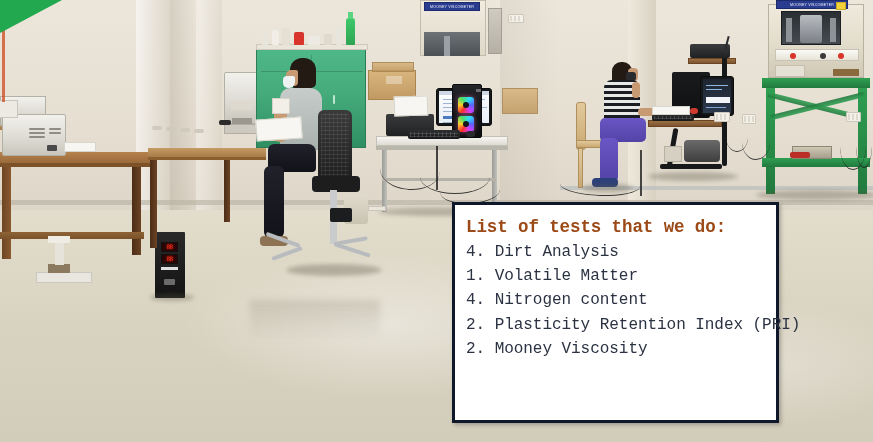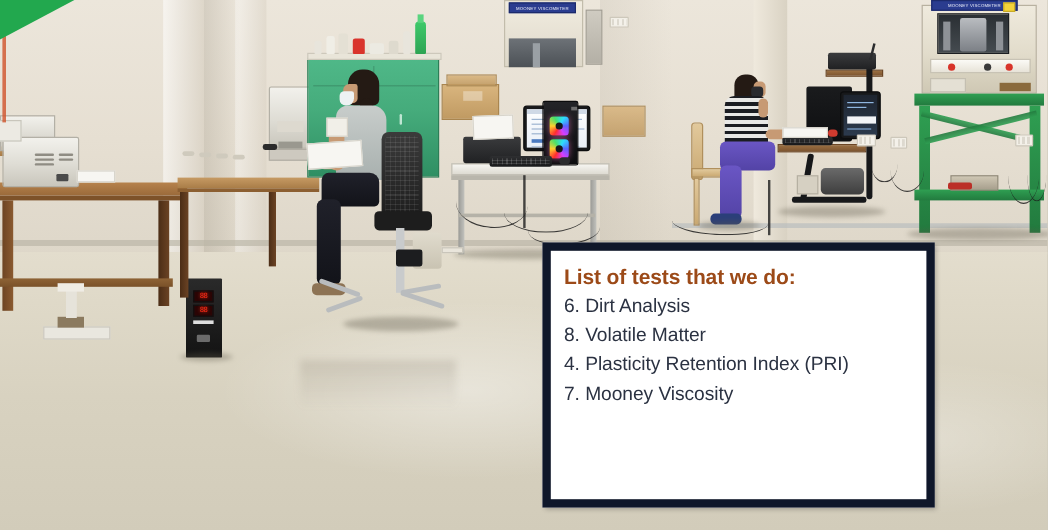--- a/index.html
+++ b/index.html
@@ -217,24 +217,25 @@
     content: ""; position: absolute; inset: 1px;
     background: repeating-linear-gradient(90deg,#ddd9cf 0 2px, #f4f1ea 2px 4px);
   }
 
   
   #info-panel {
     position: absolute;
     left: 452px; top: 202px;
     width: 327px; height: 221px;
     background: #ffffff;
-    border: 7px solid #0f172a;
+    border: 3px solid #0f172a;
     z-index: 60;
     box-shadow: 2px 2px 4px rgba(0,0,0,.25);
     padding: 11px 0 0 11px;
+    font-family: Liberation Mono, monospace;
   }
   #panel-title {
     color: #9c4a18;
     font-size: 17.5px;
     font-weight: bold;
     line-height: 22px;
     letter-spacing: -0.1px;
     margin-bottom: 2px;
   }
   #test-list { list-style: none; }
@@ -500,20 +501,21 @@
   <div class="cable" style="left:840px;top:122px;width:26px;height:48px;"></div>
   <div class="cable" style="left:856px;top:124px;width:16px;height:44px;"></div>
   <div class="cable-v" style="left:640px;top:150px;height:46px;"></div>
   <div class="cable" style="left:560px;top:174px;width:80px;height:22px;transform:rotate(2deg);"></div>
 
   <div id="corner-triangle"></div>
 
   <div id="info-panel">
     <div id="panel-title">List of tests that we do:</div>
     <ul id="test-list">
-      <li>6. Dirt Analysis</li>
-      <li>8. Volatile Matter</li>
-      <li>4. Plasticity Retention Index (PRI)</li>
-      <li>7. Mooney Viscosity</li>
+      <li>4. Dirt Analysis</li>
+      <li>1. Volatile Matter</li>
+      <li>4. Nitrogen content</li>
+      <li>2. Plasticity Retention Index (PRI)</li>
+      <li>2. Mooney Viscosity</li>
     </ul>
   </div>
 
 </div>
 
 </body></html>

